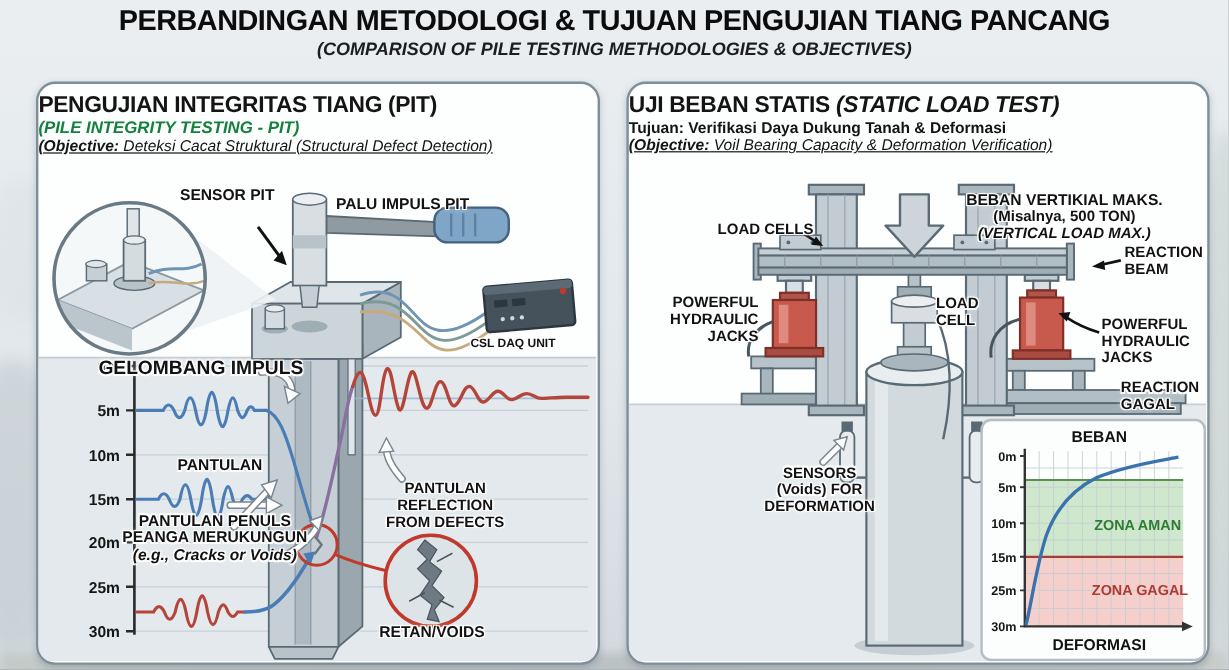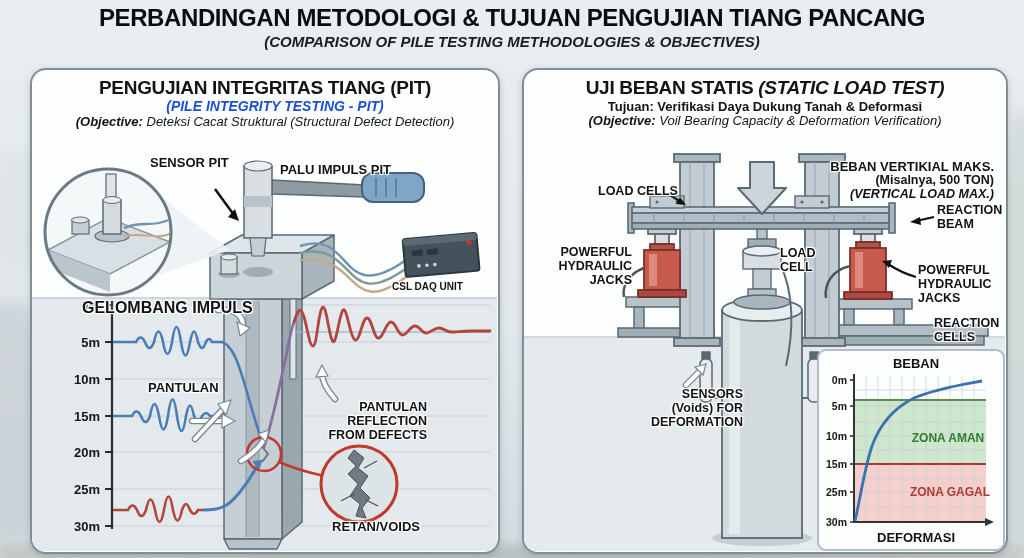--- a/index.html
+++ b/index.html
@@ -14,36 +14,36 @@
 
   header{position:absolute;left:0;top:4px;width:1024px;text-align:center;z-index:3;}
   .main-title{font-size:24px;font-weight:800;letter-spacing:-.4px;color:#0c0c0c;line-height:1.15;}
   .main-sub{font-size:15px;font-weight:600;font-style:italic;color:#1d1d1d;margin-top:1px;}
 
   .panel{position:absolute;top:68px;height:486px;background:#fdfefe;border:2.5px solid #7e8f9a;
     border-radius:16px;box-sizing:border-box;overflow:hidden;z-index:2;
     box-shadow:0 2px 6px rgba(60,75,85,.25);}
   .panel.left{left:30px;width:470px;}
   .panel.right{left:522px;width:486px;}
-  .panel-head{position:relative;z-index:3;text-align:center;padding-top:7px;line-height:1.14;}
+  .panel-head{position:relative;z-index:3;text-align:left;padding-top:7px;line-height:1.14;}
   .p-title{font-size:19px;font-weight:800;letter-spacing:-.3px;}
   .p-title .it{font-style:italic;font-weight:700;}
-  .p-sub{font-size:14px;font-style:italic;font-weight:600;color:#1d4ed8;margin-left:20px;}
+  .p-sub{font-size:14px;font-style:italic;font-weight:600;color:#15803d;}
   .p-goal{font-size:13px;font-weight:800;margin-top:1px;}
-  .p-obj{font-size:13px;font-style:italic;font-weight:500;}
+  .p-obj{font-size:13px;font-style:italic;font-weight:500;text-decoration:underline;}
   .p-obj .pfx{font-weight:800;}
 
   svg.diagram{position:absolute;left:0;top:0;z-index:1;}
   svg text{font-family:"Liberation Sans",sans-serif;}
   .depth{font-size:13px;font-weight:700;fill:#161616;}
 
   .lbl{position:absolute;z-index:4;font-weight:800;font-size:12.5px;line-height:1.1;color:#121212;
     text-shadow:-1px -1px 0 #fff,1px -1px 0 #fff,-1px 1px 0 #fff,1px 1px 0 #fff,0 0 4px #fff;}
   .lbl .it{font-style:italic;font-weight:700;}
-  .ctr{text-align:right;} .rgt{text-align:right;}
+  .ctr{text-align:center;} .rgt{text-align:right;}
   .ct-title{font-size:13px;font-weight:800;fill:#111;}
   .ct-tick{font-size:10.5px;font-weight:700;fill:#161616;}
   .ct-zone-g{font-size:12px;font-weight:800;fill:#2e7d32;}
   .ct-zone-r{font-size:12px;font-weight:800;fill:#b03a32;}
   .wa-out{fill:none;stroke:#7a868e;stroke-width:6.5;stroke-linecap:round;}
   .wa-in{fill:none;stroke:#ffffff;stroke-width:4;stroke-linecap:round;}
   .wa-h{fill:#ffffff;stroke:#7a868e;stroke-width:1.2;}
 </style>
 </head>
 <body>
@@ -213,20 +213,25 @@
       <div class="p-title">PENGUJIAN INTEGRITAS TIANG (PIT)</div>
       <div class="p-sub">(PILE INTEGRITY TESTING - PIT)</div>
       <div class="p-obj"><span class="pfx">(Objective:</span><span> Deteksi Cacat Struktural (Structural Defect Detection)</span></div>
     </div>
 
     <div class="lbl" style="left:118px;top:86px;font-size:13px">SENSOR PIT</div>
     <div class="lbl" style="left:248px;top:93px;font-size:13px">PALU IMPULS PIT</div>
     <div class="lbl" style="left:360px;top:211px;font-size:10px">CSL DAQ UNIT</div>
     <div class="lbl" style="left:50px;top:229px;font-size:16px">GELOMBANG IMPULS</div>
     <div class="lbl" style="left:116px;top:311px;font-size:13px">PANTULAN</div>
+    <div class="lbl ctr" style="left:52px;top:357px;width:190px;font-size:13px">
+      <div>PANTULAN PENULS</div>
+      <div>PEANGA MERUKUNGUN</div>
+      <div class="it">(e.g., Cracks or Voids)</div>
+    </div>
     <div class="lbl ctr" style="left:283px;top:331px;width:112px">
       <div>PANTULAN</div>
       <div>REFLECTION</div>
       <div>FROM DEFECTS</div>
     </div>
     <div class="lbl ctr" style="left:268px;top:450px;width:120px;font-size:13px">RETAN/VOIDS</div>
   </section>
 
   <section class="panel right">
     <svg class="diagram" width="481" height="481" viewBox="0 0 481 481">
@@ -428,16 +433,16 @@
       <div>LOAD</div>
       <div>CELL</div>
     </div>
     <div class="lbl ctr" style="left:99px;top:318px;width:120px">
       <div>SENSORS</div>
       <div>(Voids) FOR</div>
       <div>DEFORMATION</div>
     </div>
     <div class="lbl" style="left:410px;top:247px">
       <div>REACTION</div>
-      <div>CELLS</div>
+      <div>GAGAL</div>
     </div>
   </section>
 </div>
 
 </body></html>

